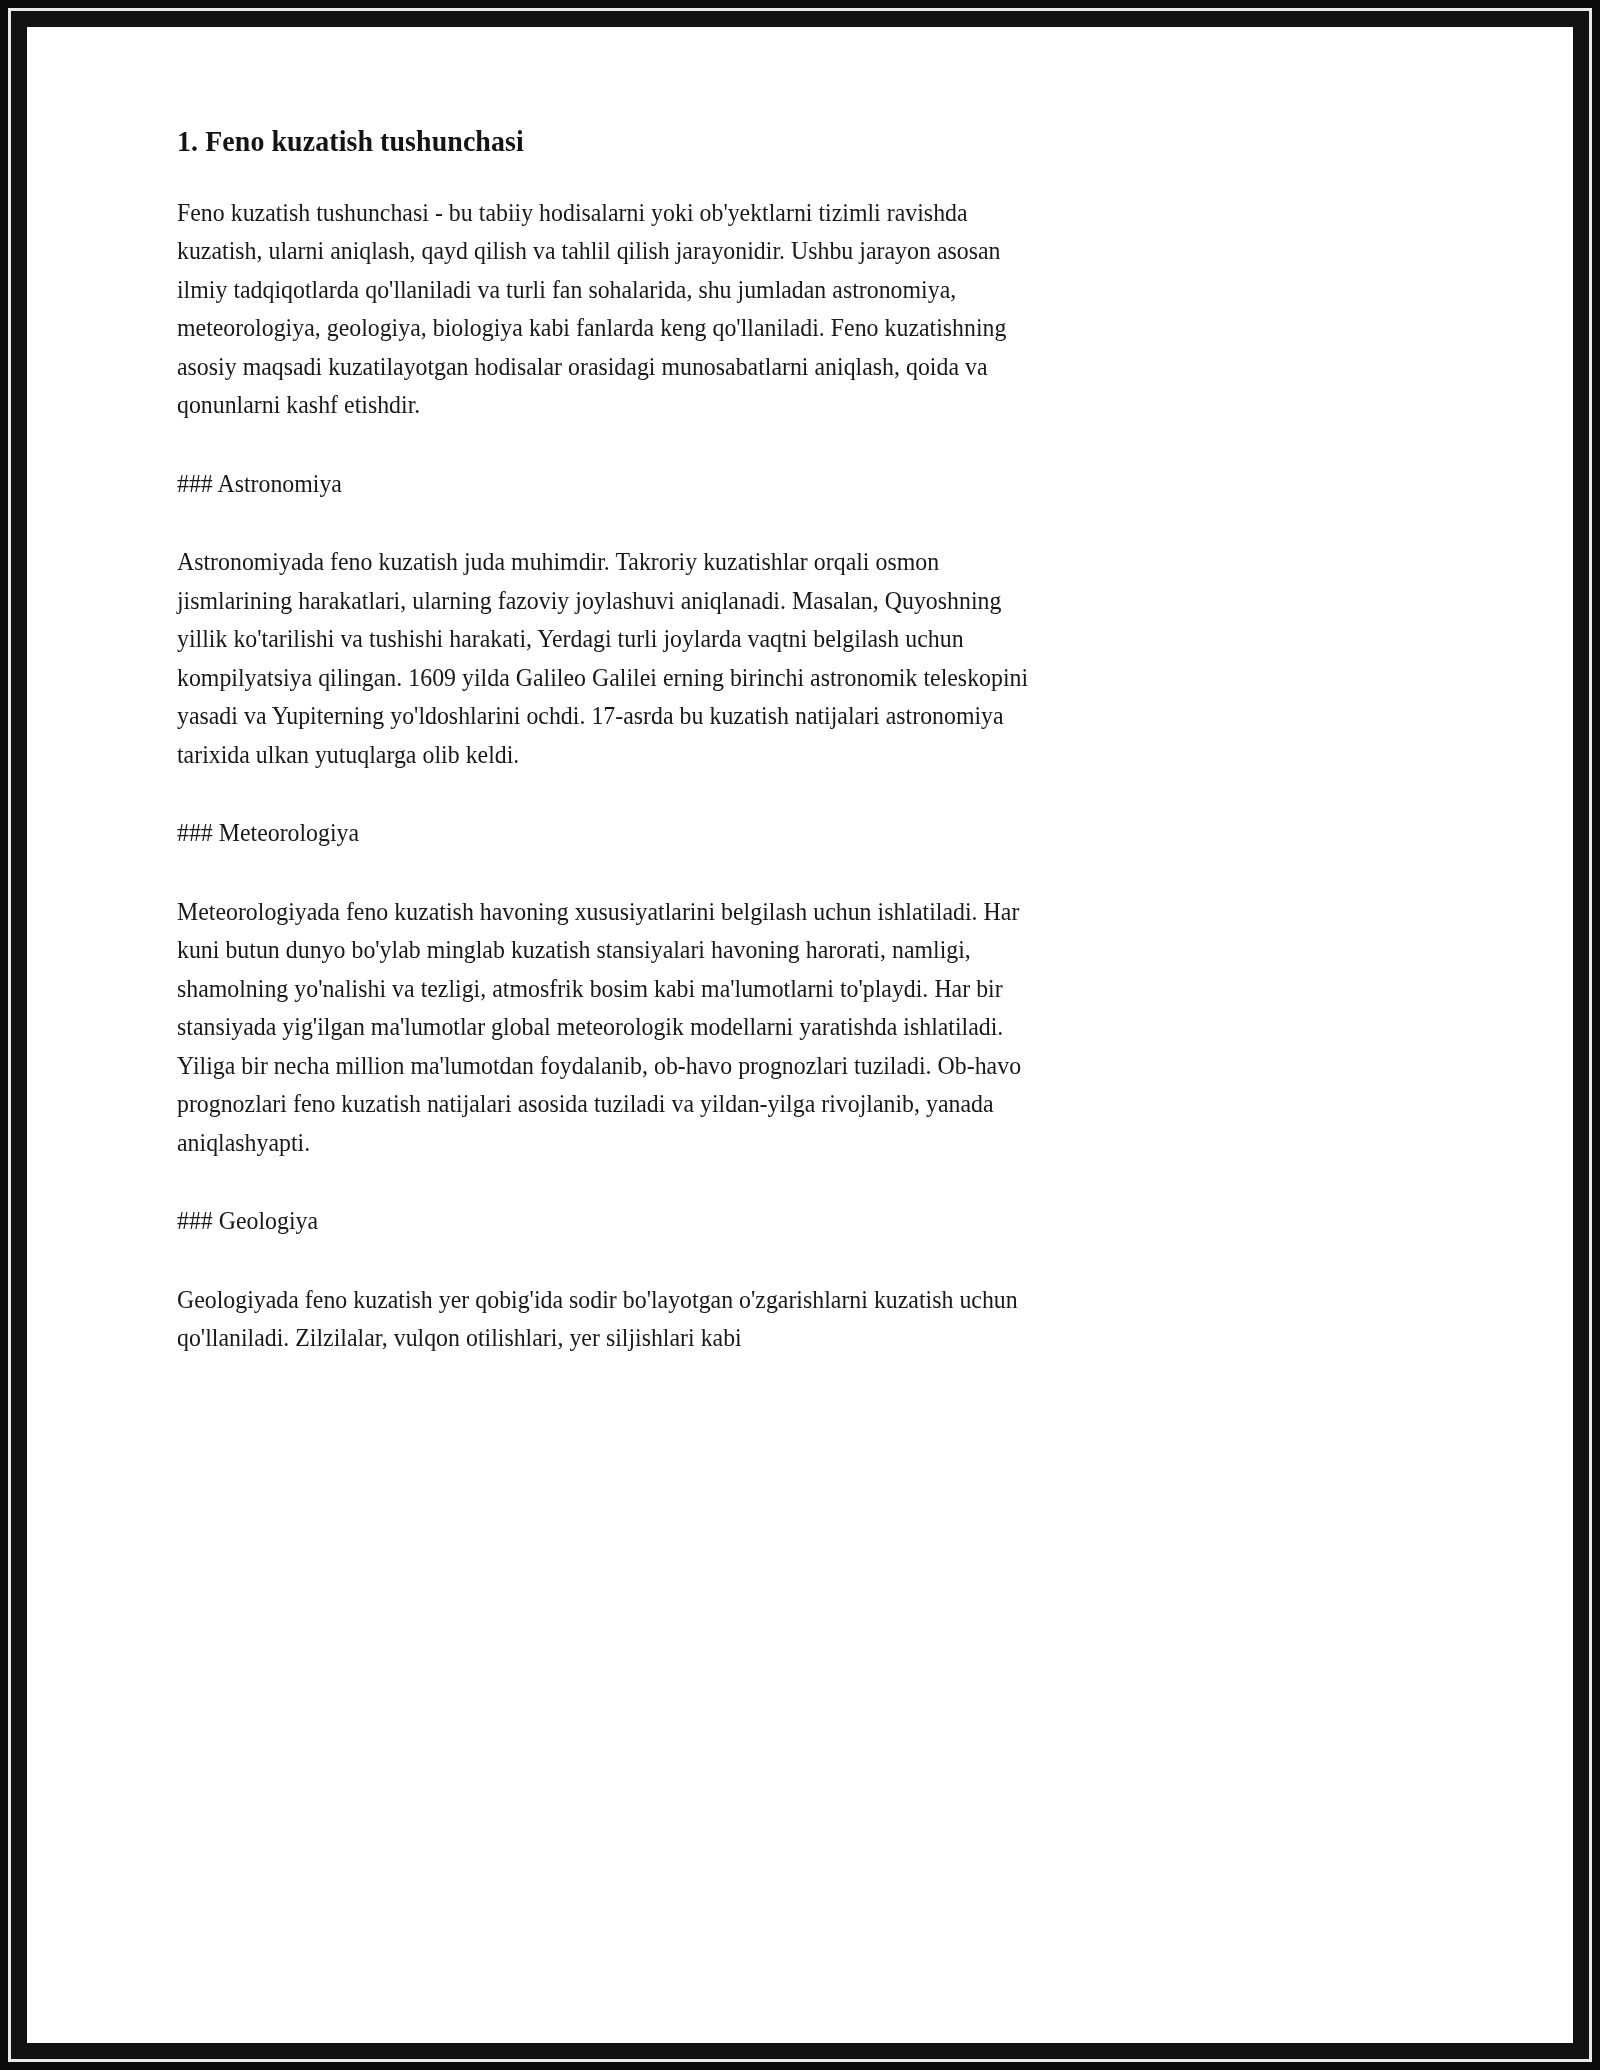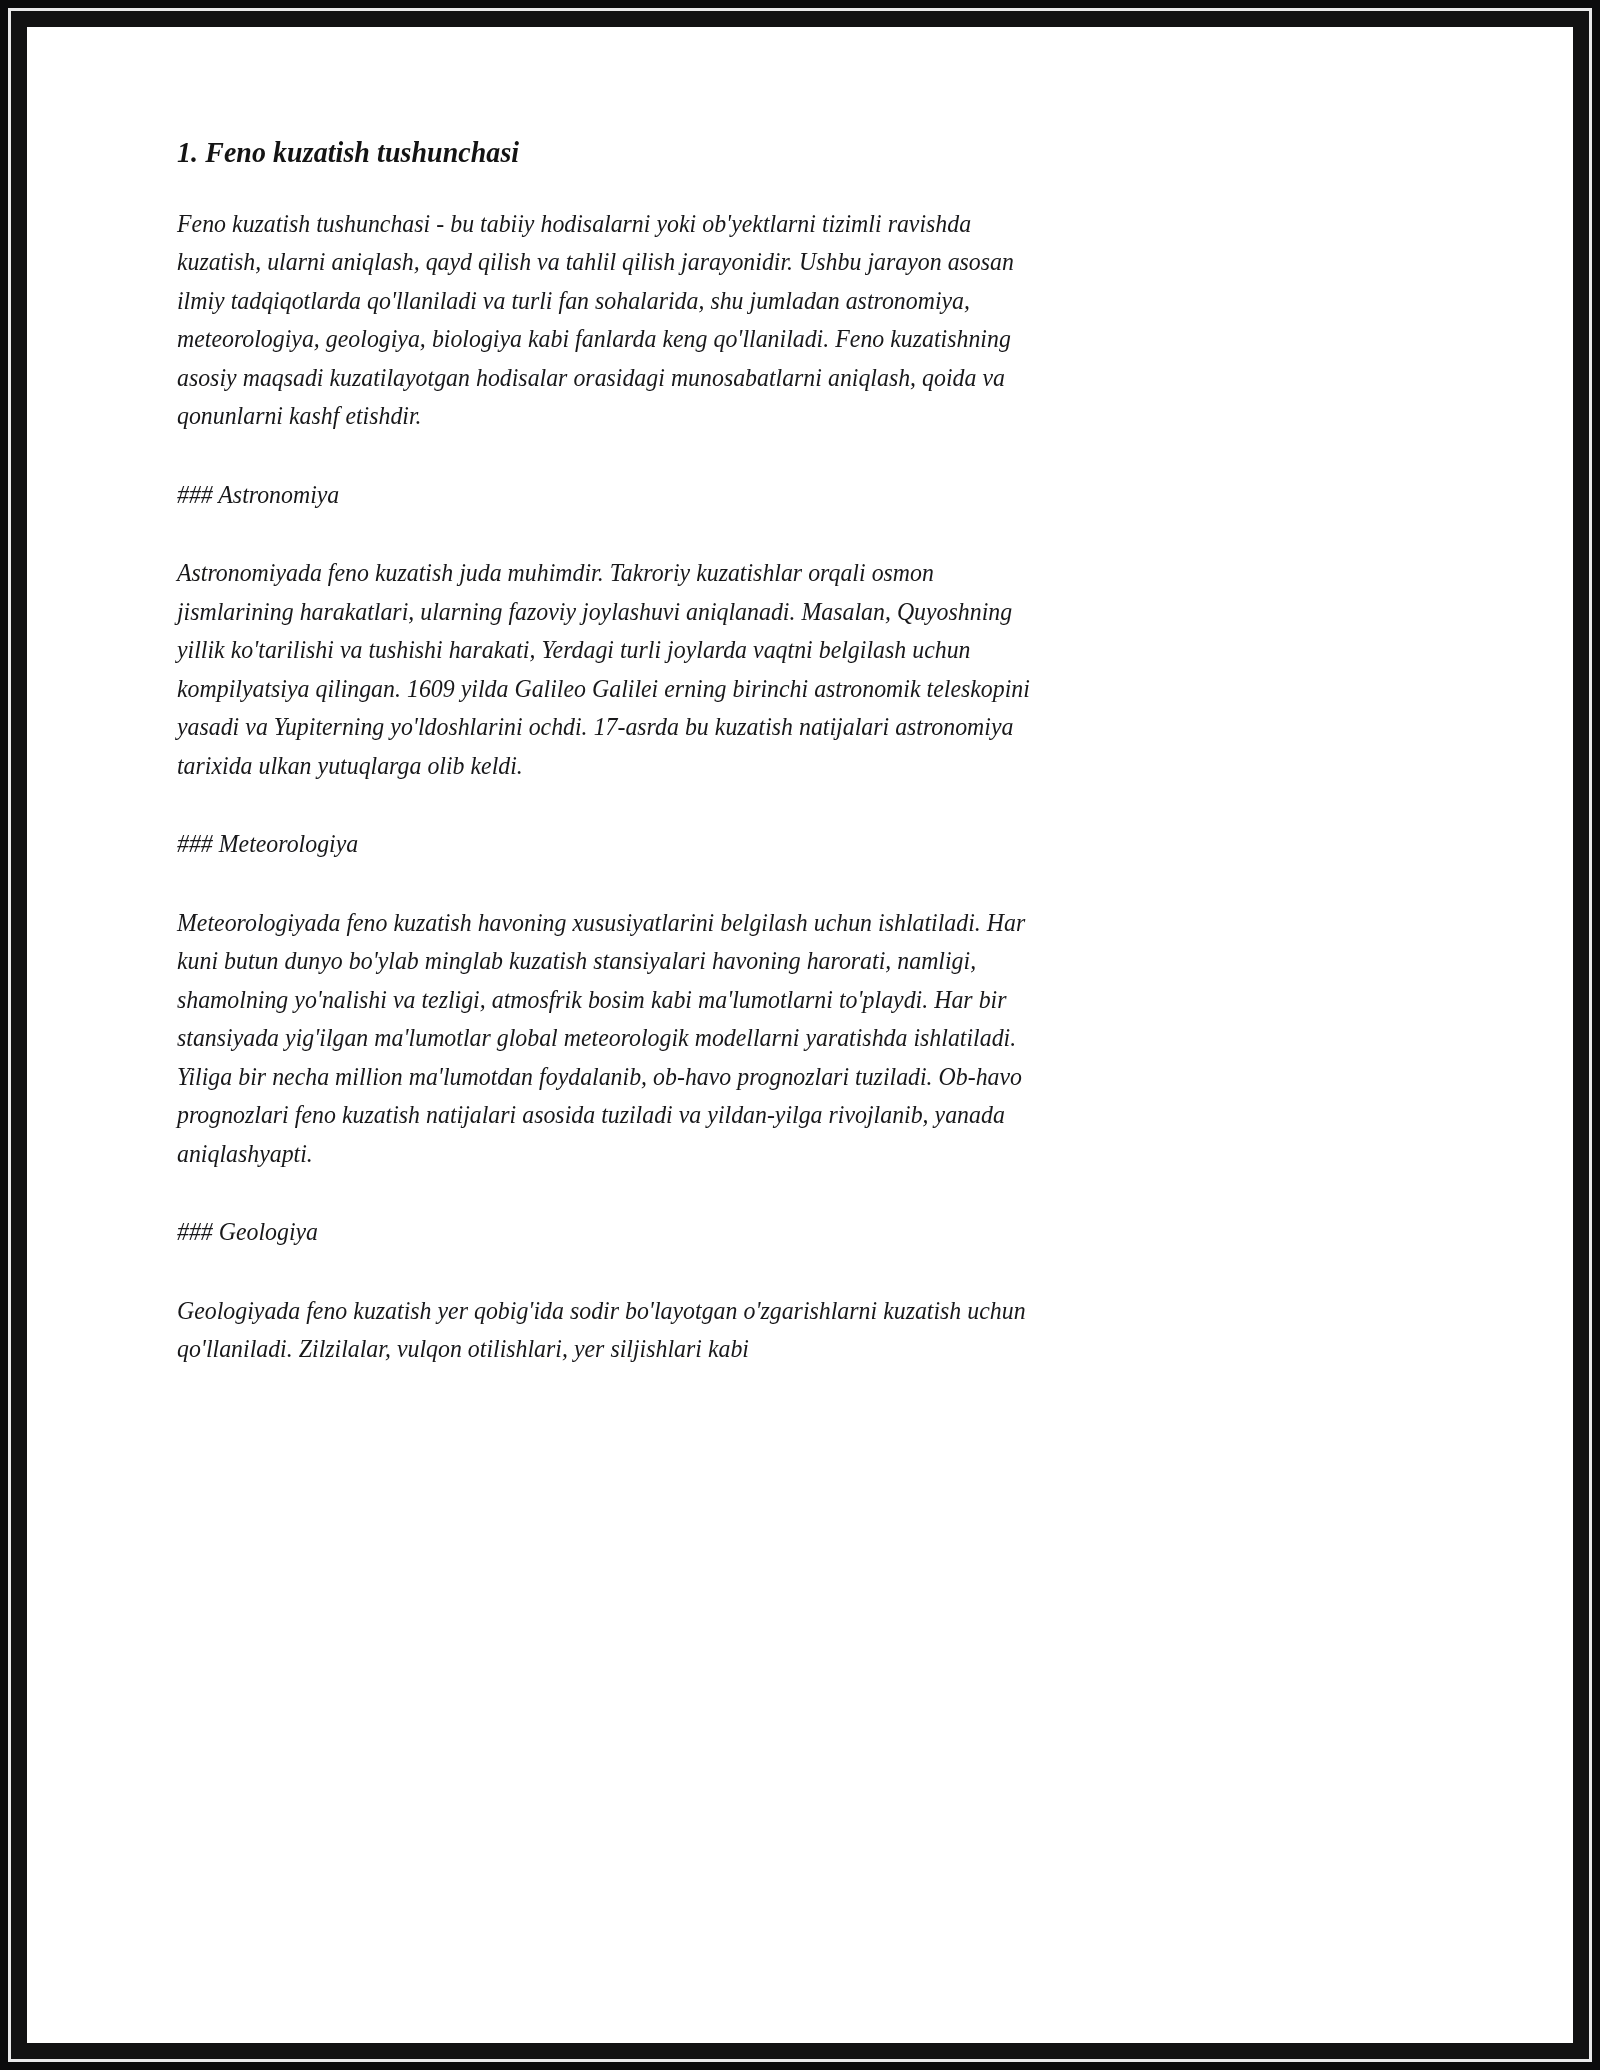--- a/index.html
+++ b/index.html
@@ -46,23 +46,22 @@
     height: 100%;
     background: #ffffff;
     box-sizing: border-box;
     position: relative;
     overflow: hidden;
   }
 
   #content {
     position: absolute;
     left: 150px;
-    top: 106px;
+    top: 95px;
     width: 862px;
-    font-style: italic;
   }
 
   .doc-title {
     font-family: "Liberation Serif", "DejaVu Serif", serif;
     font-weight: 700;
     font-size: 30px;
     line-height: 1.25;
     color: #141414;
     margin: 0 0 34px 0;
     letter-spacing: 0.1px;

